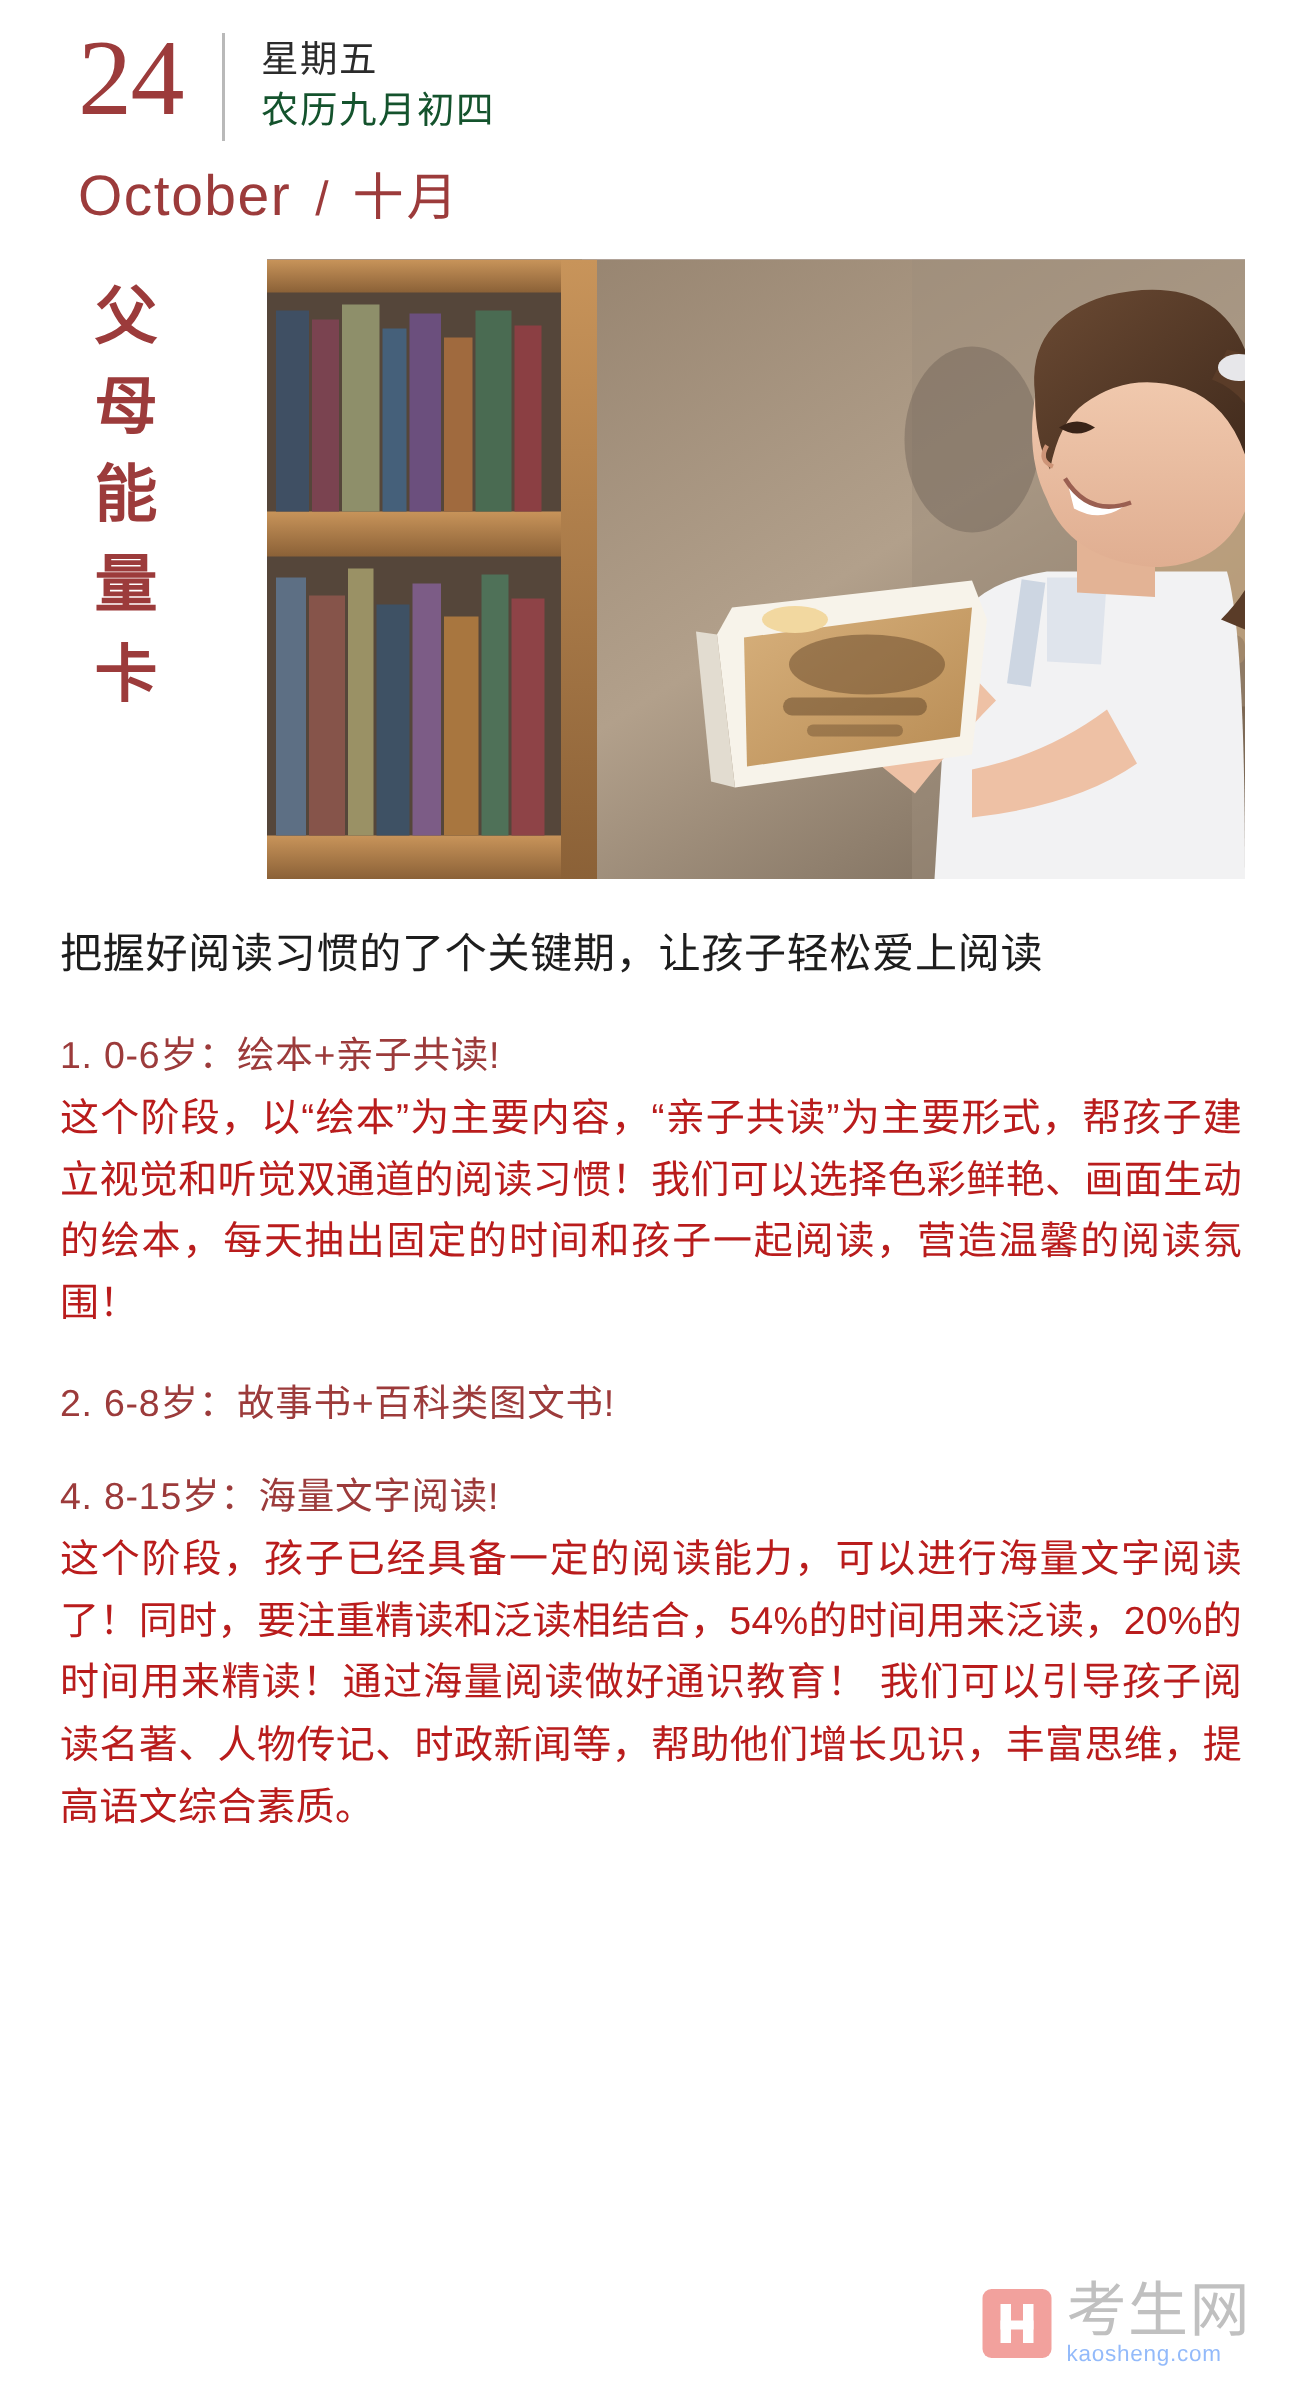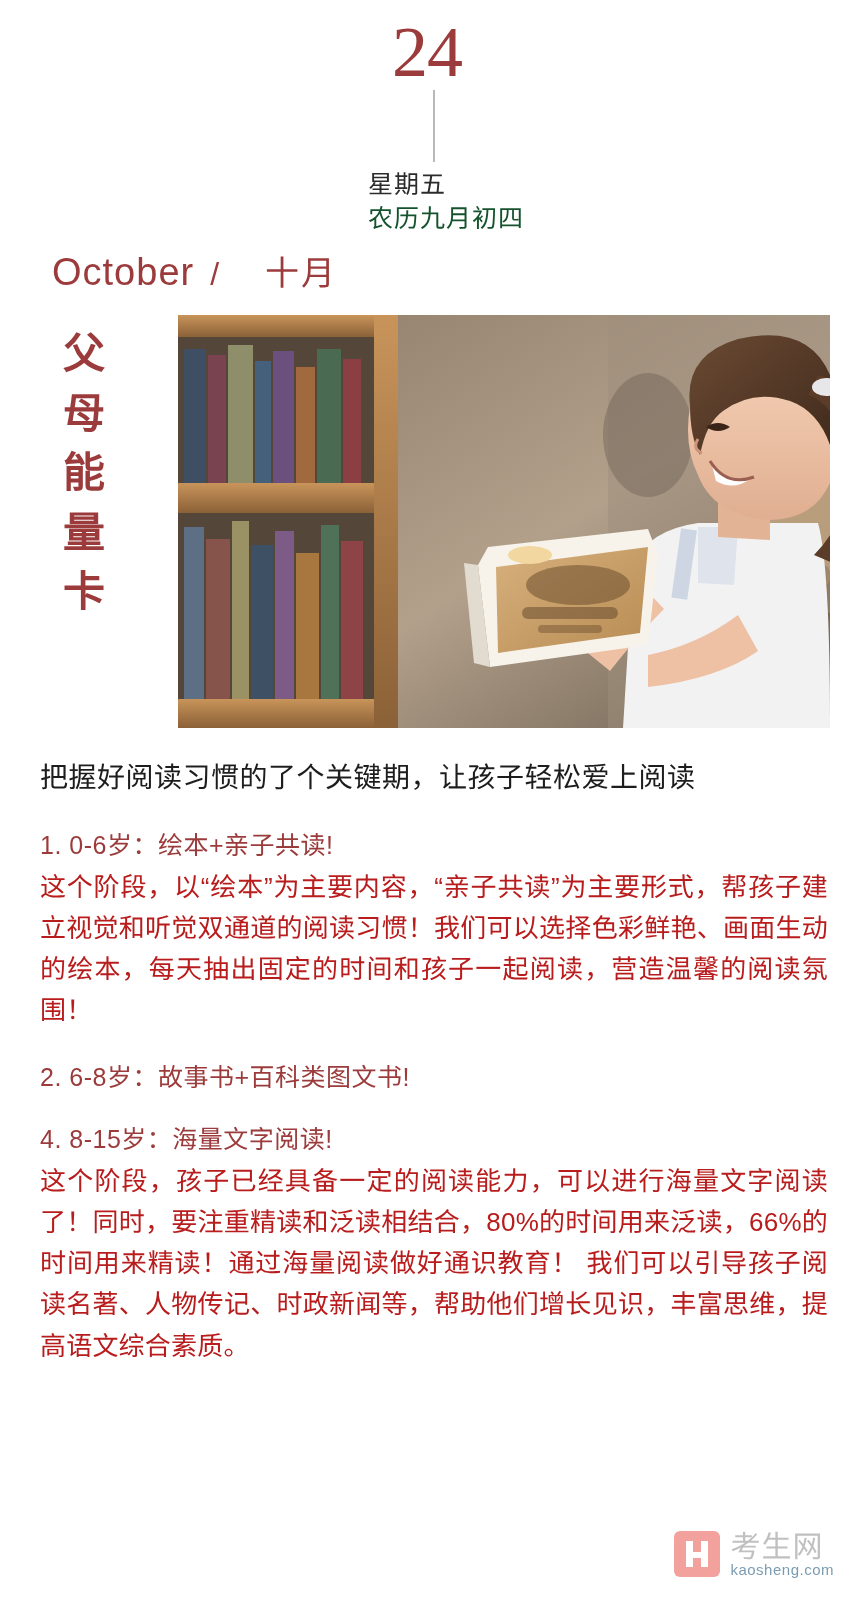--- a/index.html
+++ b/index.html
@@ -16,22 +16,21 @@
     overflow: hidden;
   }
 
   
   .header {
     padding: 18px 40px 0 40px;
     position: relative;
   }
   .date-row {
     display: flex;
-    align-items: center;
-    flex-direction: column;
+    align-items: flex-start;
   }
   .day-number {
     font-size: 72px;
     line-height: 0.95;
     color: #9c3b3b;
     font-weight: 400;
     letter-spacing: -1px;
     padding: 0 26px 0 12px;
     font-family: "Liberation Serif", "DejaVu Serif", serif;
   }
@@ -72,21 +71,20 @@
     font-weight: 300;
   }
   .month-sep {
     font-size: 32px;
     margin: 0 16px;
     color: #9c3b3b;
   }
   .month-cn {
     font-size: 34px;
     letter-spacing: 2px;
-    margin-left: 30px;
   }
 
   
   .media-row {
     position: relative;
     margin-top: 20px;
     height: 420px;
   }
   .vertical-title {
     position: absolute;
@@ -181,27 +179,27 @@
     top: 21px;
     height: 6px;
     background: #ffffff;
   }
   .wm-text {
     display: flex;
     flex-direction: column;
     line-height: 1.05;
   }
   .wm-cn {
-    font-size: 30px;
+    font-size: 40px;
     color: #8d8d8d;
     letter-spacing: 1px;
   }
   .wm-en {
     font-size: 15px;
-    color: #0c4a6e;
+    color: #3b82f6;
     letter-spacing: 0.5px;
   }
 </style>
 </head>
 <body>
 
 <div class="header">
   <div class="date-row">
     <div class="day-number">24</div>
     <div class="vrule"></div>
@@ -333,21 +331,21 @@
     <div class="sec-title">1. 0-6岁：绘本+亲子共读!</div>
     <div class="sec-body">这个阶段，以“绘本”为主要内容，“亲子共读”为主要形式，帮孩子建立视觉和听觉双通道的阅读习惯！我们可以选择色彩鲜艳、画面生动的绘本，每天抽出固定的时间和孩子一起阅读，营造温馨的阅读氛围！</div>
   </div>
 
   <div class="section">
     <div class="sec-title">2. 6-8岁：故事书+百科类图文书!</div>
   </div>
 
   <div class="section">
     <div class="sec-title">4. 8-15岁：海量文字阅读!</div>
-    <div class="sec-body">这个阶段，孩子已经具备一定的阅读能力，可以进行海量文字阅读了！同时，要注重精读和泛读相结合，80%的时间用来泛读，66%的时间用来精读！通过海量阅读做好通识教育！ 我们可以引导孩子阅读名著、人物传记、时政新闻等，帮助他们增长见识，丰富思维，提高语文综合素质。</div>
+    <div class="sec-body">这个阶段，孩子已经具备一定的阅读能力，可以进行海量文字阅读了！同时，要注重精读和泛读相结合，54%的时间用来泛读，20%的时间用来精读！通过海量阅读做好通识教育！ 我们可以引导孩子阅读名著、人物传记、时政新闻等，帮助他们增长见识，丰富思维，提高语文综合素质。</div>
   </div>
 </div>
 
 <div class="watermark">
   <div class="wm-mark">
     <div class="wm-bar"></div>
   </div>
   <div class="wm-text">
     <div class="wm-cn">考生网</div>
     <div class="wm-en">kaosheng.com</div>

